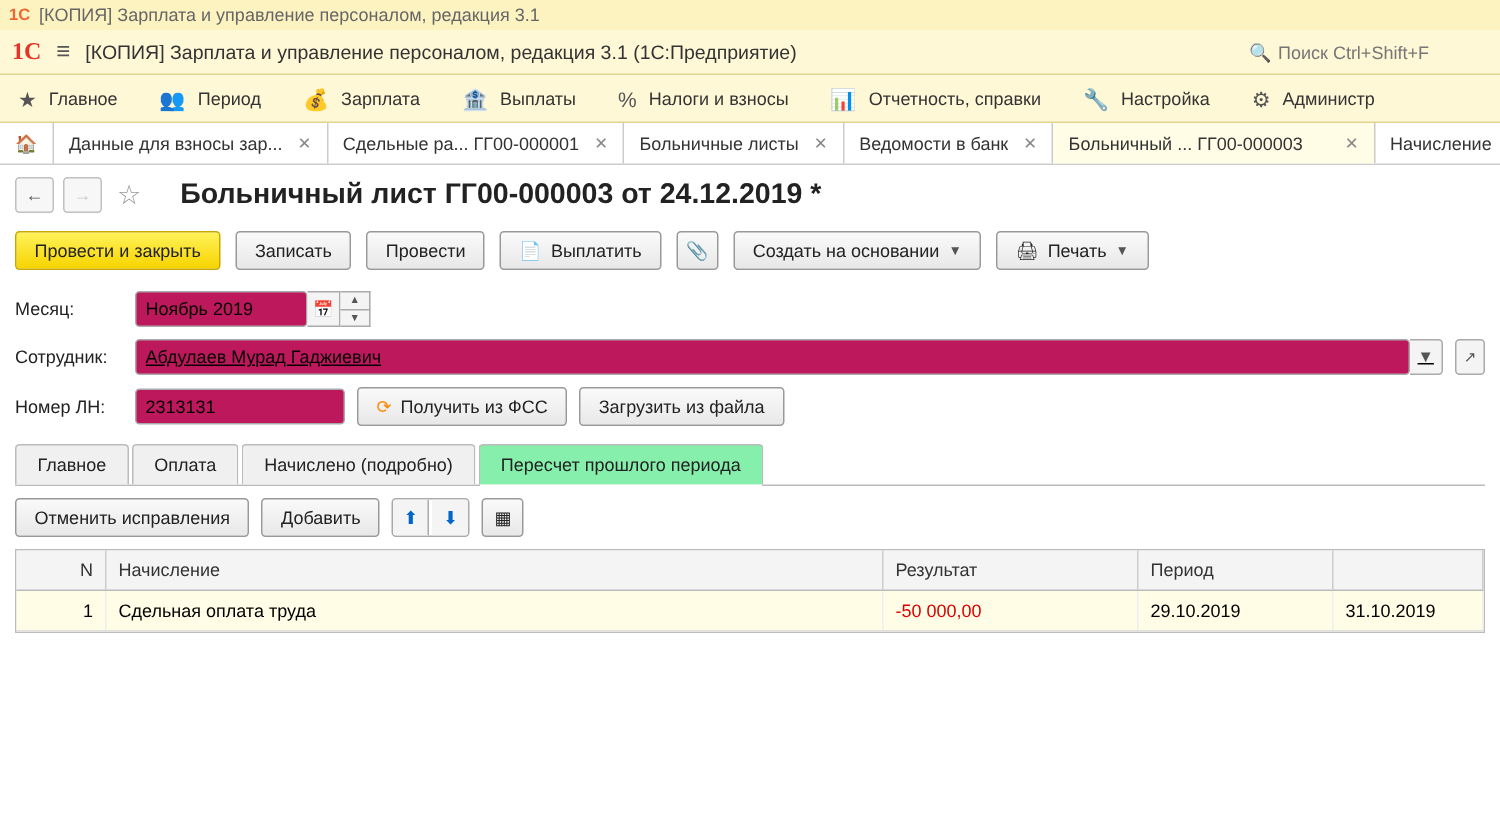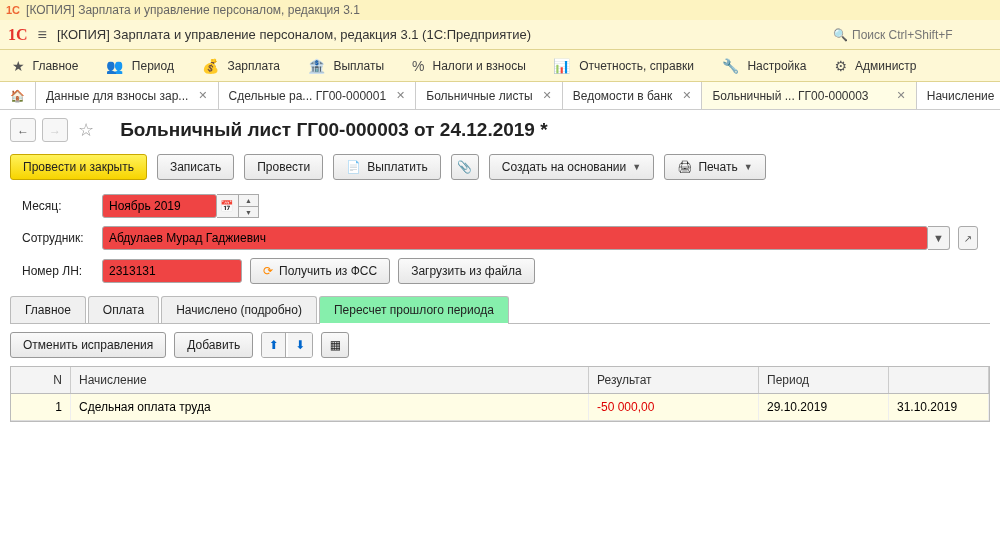--- a/index.html
+++ b/index.html
@@ -30,30 +30,30 @@
 .navbtn.disabled { color: #ccc; }
 .star { color: #999; font-size: 18px; margin: 0 4px; }
 .doctitle { font-size: 19px; font-weight: bold; color: #222; margin-left: 16px; }
 
 .toolbar { display: flex; align-items: center; padding: 4px 10px 10px; gap: 10px; }
 .btn { height: 26px; padding: 0 12px; border: 1px solid #999; border-radius: 3px; background: linear-gradient(#fafafa,#e8e8e8); display: flex; align-items: center; gap: 6px; cursor: pointer; color: #222; }
 .btn.primary { background: linear-gradient(#fff25a,#f7d400); border-color: #c9a800; font-weight: normal; }
 .btn.icon-only { padding: 0; width: 28px; justify-content: center; }
 .btn .caret { font-size: 9px; color: #555; }
 
-.formrow { display: flex; align-items: center; padding: 4px 22px; gap: 8px; }
+.formrow { display: flex; align-items: center; padding: 4px 10px; gap: 8px; }
 .formrow .label { width: 72px; color: #222; }
-.formrow input[type=text] { height: 24px; border: 1px solid #aaa; border-radius: 3px; padding: 0 6px; background: #ef4444; }
+.formrow input[type=text] { height: 24px; border: 1px solid #aaa; border-radius: 3px; padding: 0 6px; background: #be185d; }
 .input-month { width: 115px; }
 .inp-group { display: flex; align-items: center; }
 .inp-addon { width: 22px; height: 24px; border: 1px solid #aaa; border-left: none; display: flex; align-items: center; justify-content: center; background: #f4f4f4; cursor: pointer; font-size: 11px; color: #555; }
 .spinhalf { display:flex; flex-direction:column; width:20px; }
 .spinhalf div { height:12px; border:1px solid #aaa; border-left:none; background:#f4f4f4; display:flex; align-items:center; justify-content:center; font-size:7px; color:#555; cursor:pointer; }
 .spinhalf div:first-child { border-bottom:none; }
-.inp-employee { flex: 1; display:flex; }
+.inp-employee { flex: 1; display:flex;text-decoration:underline; }
 .inp-employee input { flex:1; border-radius: 3px 0 0 3px; }
 .inp-num { width: 140px; }
 .smallbox { width:20px; height:24px; border:1px solid #aaa; border-radius:3px; background:#f4f4f4; display:flex; align-items:center; justify-content:center; cursor:pointer; font-size:10px; color:#555; }
 
 .innertabs { display:flex; margin: 8px 10px 0; border-bottom:1px solid #bbb; }
 .innertabs .itab { padding: 6px 14px; border:1px solid #bbb; border-bottom:none; background:#f0f0f0; margin-right:2px; border-radius:3px 3px 0 0; cursor:pointer; color:#222; }
 .innertabs .itab.active { background:#86efac; position:relative; }
 .innertabs .itab.active::after { content:''; position:absolute; left:0; right:0; bottom:-1px; height:1px; background:#fff; }
 
 .subtoolbar { display:flex; align-items:center; padding: 8px 10px; gap:8px; }

